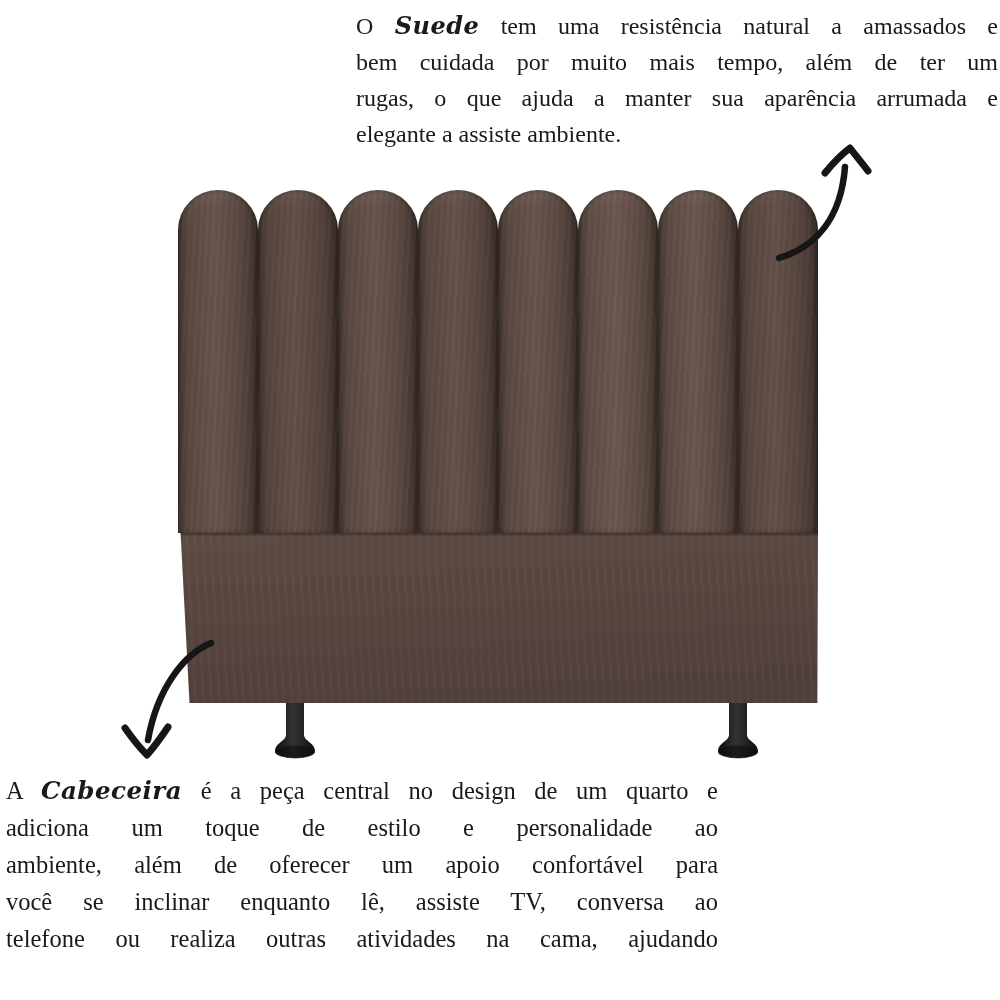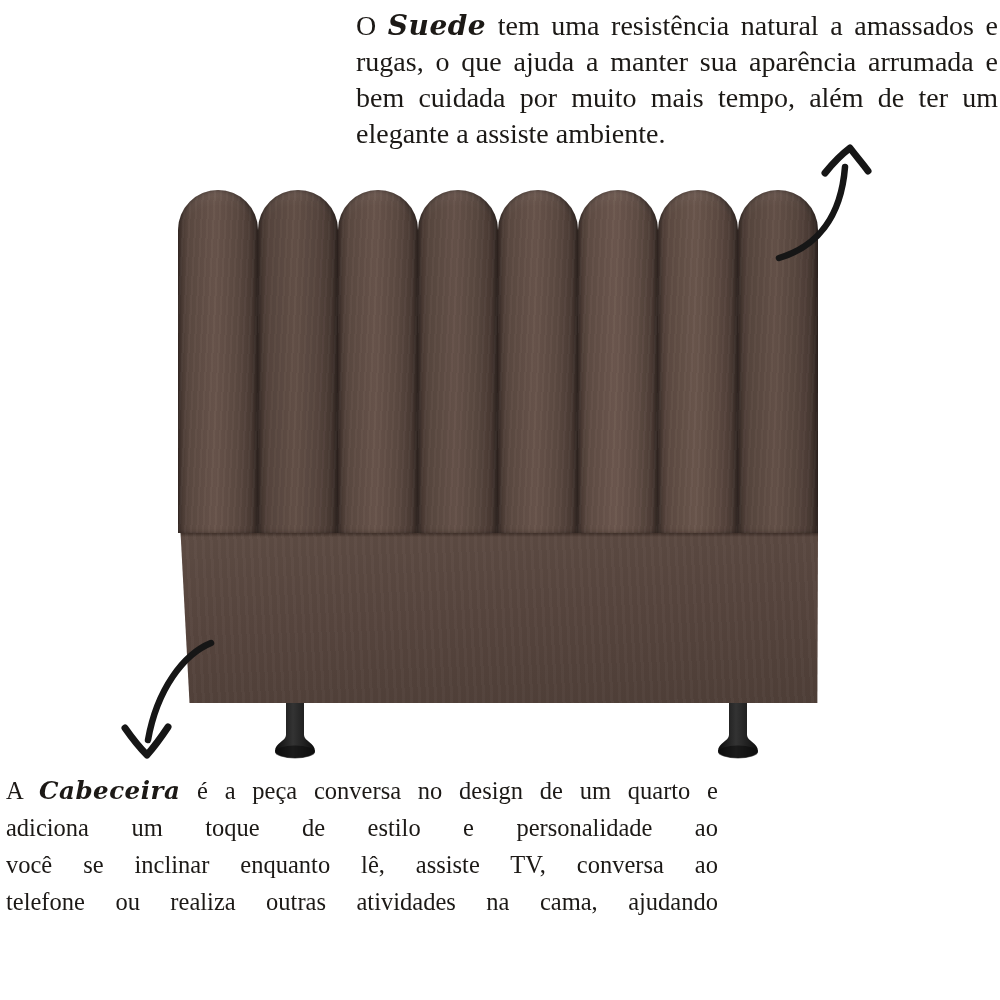--- a/index.html
+++ b/index.html
@@ -26,21 +26,21 @@
   
   .para{position:absolute;z-index:3;}
   .para .line{
     text-align:justify;
     text-align-last:justify;
     white-space:normal;
   }
   .para .line.last{text-align-last:left;}
   .para-top{
     left:356px;top:8px;width:642px;
-    font-size:28px;line-height:36px;
+    font-size:24px;line-height:36px;
   }
   .para-bottom{
     left:6px;top:772px;width:712px;
     font-size:24.5px;line-height:37px;
   }
   .kw{
     font-family:"DejaVu Serif","Liberation Serif",serif;
     font-weight:700;font-style:italic;
     letter-spacing:.5px;
   }
@@ -154,29 +154,30 @@
       <path class="arrow-stroke" stroke-width="7" d="M125 728 C132 738 140 748 147 755 C154 747 162 736 168 727"></path>
     </g>
   </svg>
 
   <section class="para para-top">
     <div class="line">
       <span>O</span>
       <b class="kw">Suede</b>
       <span>tem uma resistência natural a amassados e</span>
     </div>
+    <div class="line">bem cuidada por muito mais tempo, além de ter um</div>
     <div class="line">rugas, o que ajuda a manter sua aparência arrumada e</div>
-    <div class="line">bem cuidada por muito mais tempo, além de ter um</div>
     <div class="line last">elegante a assiste ambiente.</div>
   </section>
 
   <section class="para para-bottom">
     <div class="line">
       <span>A</span>
       <b class="kw">Cabeceira</b>
-      <span>é a peça conversa no design de um quarto e</span>
+      <span>é a peça central no design de um quarto e</span>
     </div>
     <div class="line">adiciona um toque de estilo e personalidade ao</div>
+    <div class="line">ambiente, além de oferecer um apoio confortável para</div>
     <div class="line">você se inclinar enquanto lê, assiste TV, conversa ao</div>
     <div class="line">telefone ou realiza outras atividades na cama, ajudando</div>
   </section>
 
 </div>
 
 </body></html>

